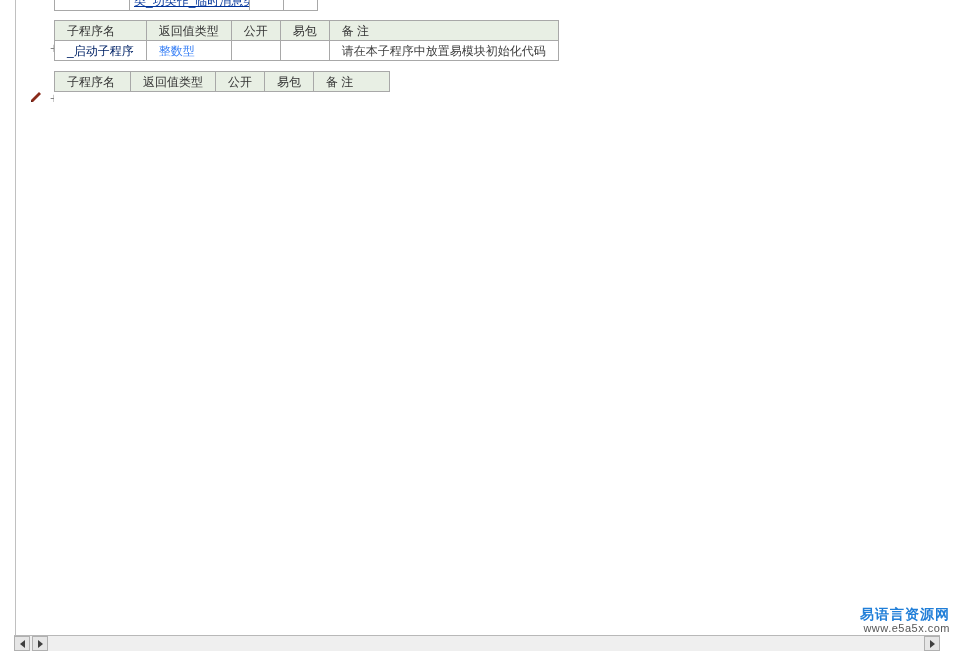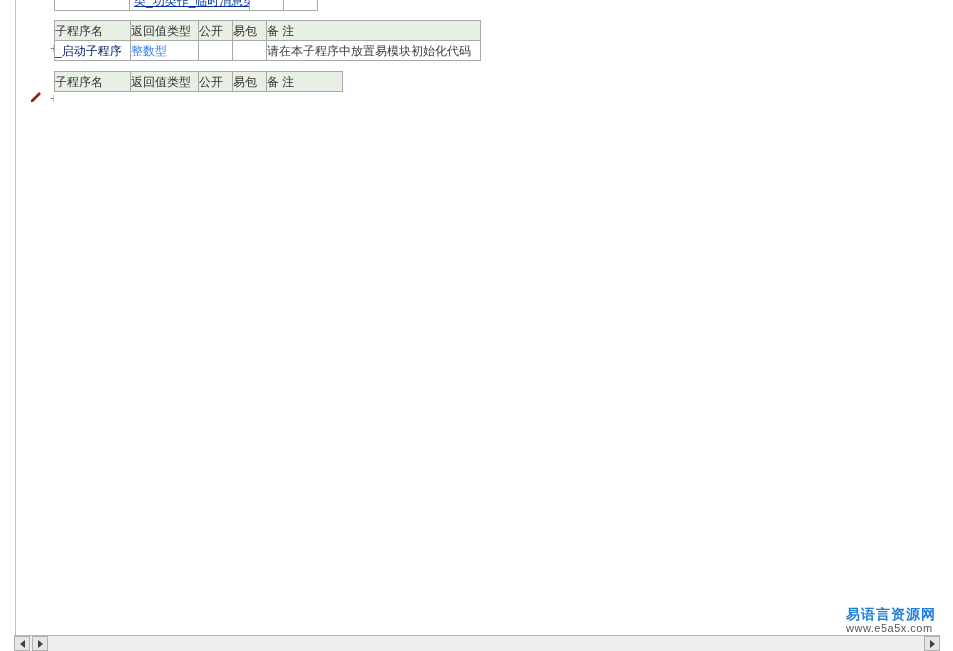--- a/index.html
+++ b/index.html
@@ -62,21 +62,21 @@
 
   table.grid {
     border-collapse: collapse;
     margin-top: 10px;
     table-layout: fixed;
   }
   table.grid th, table.grid td {
     border: 1px solid #a8a8a8;
     height: 20px;
     line-height: 18px;
-    padding: 0 0;
+    padding: 0 12px;
     font-weight: normal;
     text-align: left;
     vertical-align: middle;
     overflow: hidden;
     white-space: nowrap;
   }
   table.grid th {
     background: #e8efe4;
     color: #333333;
   }
@@ -130,21 +130,22 @@
   .hscroll .arrow-far  { right: 0; }
   .hscroll .arrow-glyph {
     width: 0; height: 0;
     border-style: solid;
   }
   .hscroll .gl { border-width: 4px 5px 4px 0; border-color: transparent #404040 transparent transparent; }
   .hscroll .gr { border-width: 4px 0 4px 5px; border-color: transparent transparent transparent #404040; }
 
   .watermark {
     position: absolute;
-    right: 17px; bottom: 16px;
+    right: 3px; bottom: 16px;
+    text-align: right;
     line-height: 14px;
   }
   .watermark .line1 {
     font-family: "Microsoft YaHei","SimHei",sans-serif;
     font-size: 14px;
     color: #1f7ed8;
     font-weight: bold;
     letter-spacing: 1px;
   }
   .watermark .line2 {

